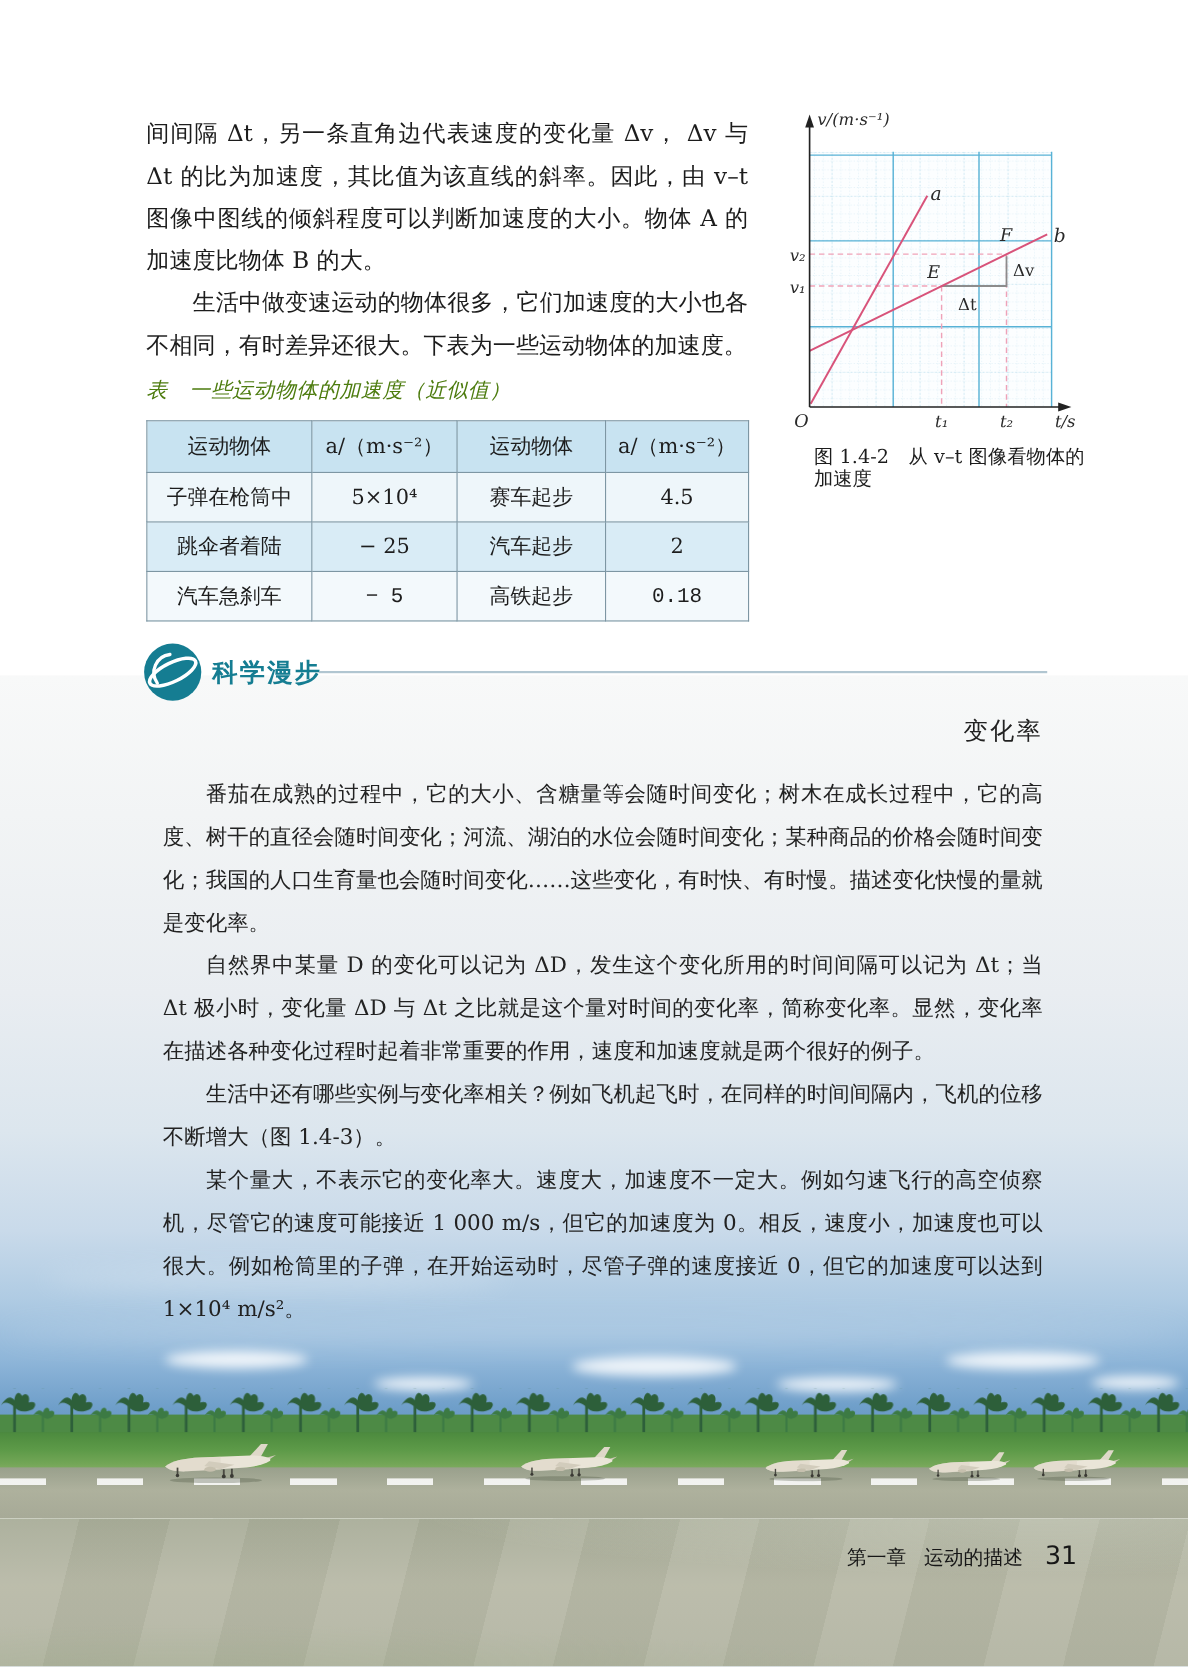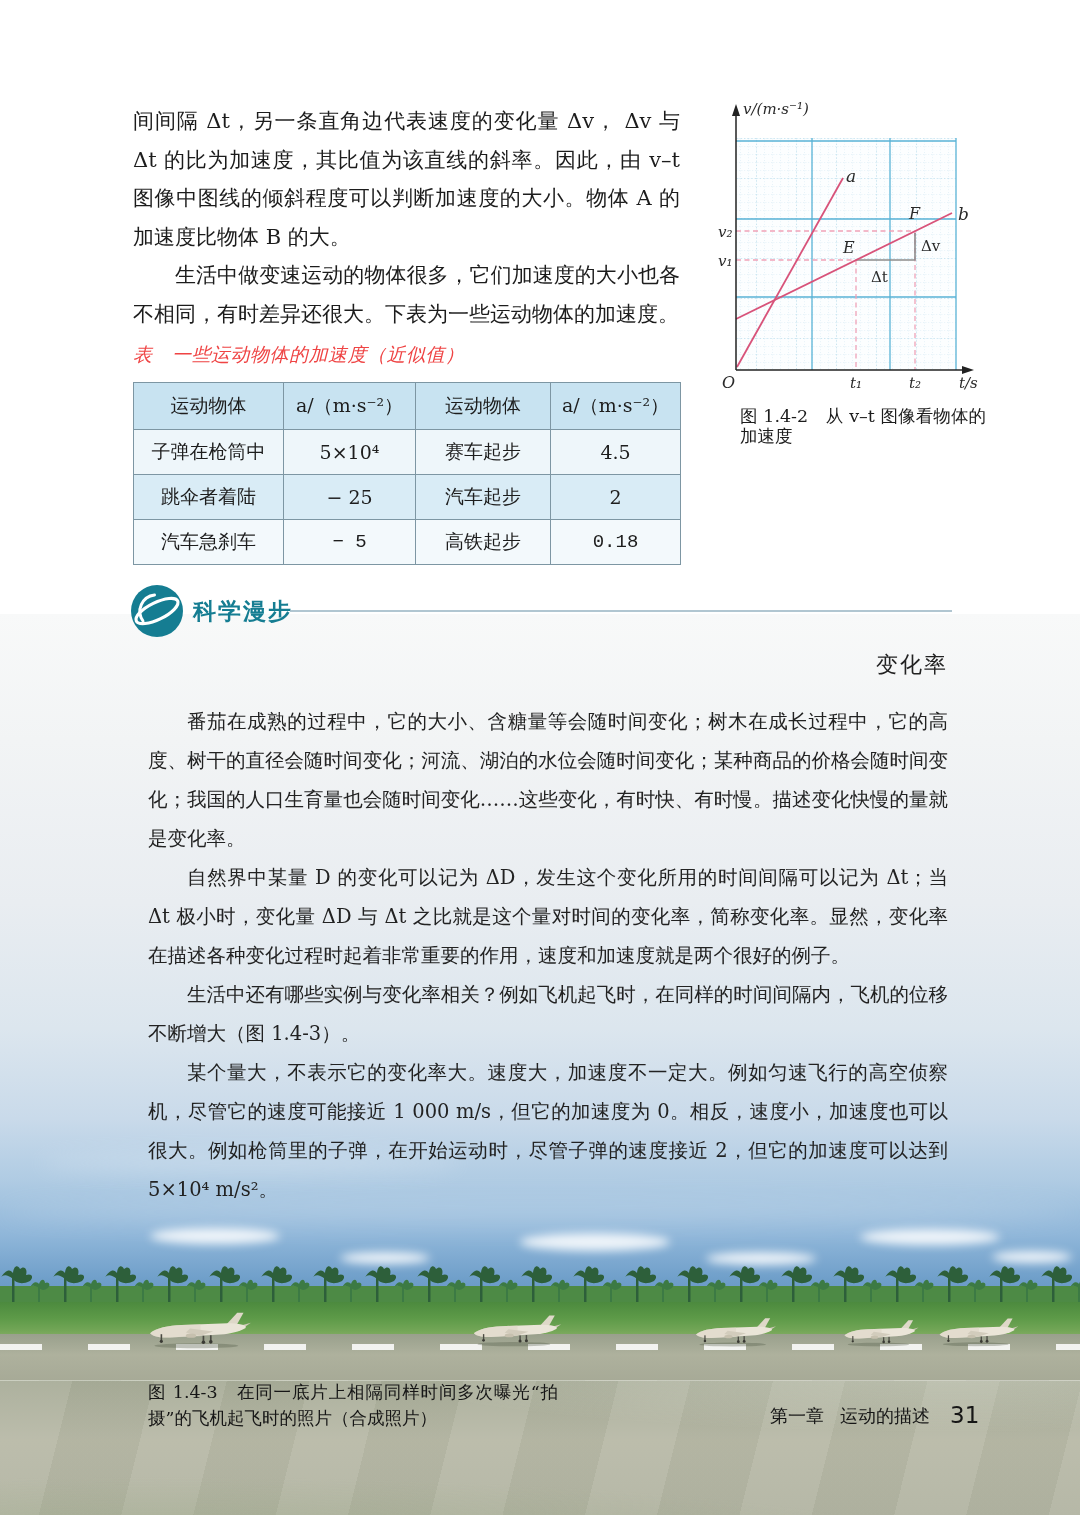--- a/index.html
+++ b/index.html
@@ -12,21 +12,21 @@
   .intro p.indent{text-indent:2em;}
 
   
   .fig142{position:absolute;left:716px;top:98px;width:270px;margin:0;z-index:3;}
   .fig142 figcaption{margin-top:4px;font-size:17.5px;line-height:20px;color:#1c1c1c;text-align:justify;margin-left:24px;}
   .glabel{font-family:"DejaVu Serif",serif;font-style:italic;fill:#2a2a2a;}
   .gcn{font-family:"DejaVu Serif",serif;fill:#2a2a2a;}
 
   
   .tablewrap{position:absolute;left:133px;top:342px;width:547px;z-index:3;}
-  .table-title{font-size:19px;color:#ef4444;letter-spacing:.5px;font-style:italic;}
+  .table-title{font-size:19px;color:#4d7c0f;letter-spacing:.5px;font-style:italic;}
   table.accel{margin-top:14px;border-collapse:collapse;width:547px;table-layout:fixed;}
   table.accel th,table.accel td{border:1.5px solid #7d96a3;text-align:center;font-size:19px;font-weight:normal;padding:0;}
   table.accel th{height:46px;background:#c8e3f1;}
   table.accel td{height:44px;}
   tr.r0 td{background:#eef6fa;}
   tr.r1 td{background:#d9ecf6;}
   tr.r2 td{background:#f3f9fc;font-family:Liberation Mono, monospace;}
 
   
   .sw-header{position:absolute;left:130px;top:584px;display:flex;align-items:center;z-index:4;}
@@ -190,21 +190,21 @@
     </svg>
     <span class="sw-badge">科学漫步</span>
   </div>
   <div class="sw-rule"></div>
 
   <div class="sw-title">变化率</div>
   <div class="sw-body">
     <p>番茄在成熟的过程中，它的大小、含糖量等会随时间变化；树木在成长过程中，它的高度、树干的直径会随时间变化；河流、湖泊的水位会随时间变化；某种商品的价格会随时间变化；我国的人口生育量也会随时间变化……这些变化，有时快、有时慢。描述变化快慢的量就是变化率。</p>
     <p>自然界中某量 D 的变化可以记为 ΔD，发生这个变化所用的时间间隔可以记为 Δt；当 Δt 极小时，变化量 ΔD 与 Δt 之比就是这个量对时间的变化率，简称变化率。显然，变化率在描述各种变化过程时起着非常重要的作用，速度和加速度就是两个很好的例子。</p>
     <p>生活中还有哪些实例与变化率相关？例如飞机起飞时，在同样的时间间隔内，飞机的位移不断增大（图 1.4-3）。</p>
-    <p>某个量大，不表示它的变化率大。速度大，加速度不一定大。例如匀速飞行的高空侦察机，尽管它的速度可能接近 1 000 m/s，但它的加速度为 0。相反，速度小，加速度也可以很大。例如枪筒里的子弹，在开始运动时，尽管子弹的速度接近 2，但它的加速度可以达到 5×10⁴ m/s²。</p>
+    <p>某个量大，不表示它的变化率大。速度大，加速度不一定大。例如匀速飞行的高空侦察机，尽管它的速度可能接近 1 000 m/s，但它的加速度为 0。相反，速度小，加速度也可以很大。例如枪筒里的子弹，在开始运动时，尽管子弹的速度接近 0，但它的加速度可以达到 1×10⁴ m/s²。</p>
   </div>
 
   <div class="haze" style="left:40px;top:1150px;width:420px;height:26px;opacity:.16;filter:blur(10px);"></div>
   <div class="haze" style="left:0px;top:1198px;width:1080px;height:28px;opacity:.15;filter:blur(12px);"></div>
   <div class="cloud" style="left:150px;top:1228px;width:130px;height:16px;"></div>
   <div class="cloud" style="left:340px;top:1252px;width:90px;height:12px;"></div>
   <div class="cloud" style="left:520px;top:1233px;width:150px;height:18px;"></div>
   <div class="cloud" style="left:706px;top:1252px;width:110px;height:13px;"></div>
   <div class="cloud" style="left:860px;top:1229px;width:140px;height:16px;"></div>
   <div class="cloud" style="left:992px;top:1251px;width:80px;height:12px;"></div>
@@ -262,21 +262,20 @@
   <svg class="plane" style="left:694px;top:1317px;" width="84" height="30" viewBox="0 0 100 36">
       <use href="#plane-sym"></use>
     </svg>
   <svg class="plane" style="left:843px;top:1319px;" width="77" height="28" viewBox="0 0 100 36">
       <use href="#plane-sym"></use>
     </svg>
   <svg class="plane" style="left:938px;top:1317px;" width="82" height="30" viewBox="0 0 100 36">
       <use href="#plane-sym"></use>
     </svg>
 
-  <div class="fig143-caption">图 1.4-3　在同一底片上相隔同样时间多次曝光“拍摄”的飞机起飞时的照片（合成照片）</div>
 
   <div class="footer">
     <span class="chap">第一章</span>
     <span class="sect">运动的描述</span>
     <span class="pageno">31</span>
   </div>
 
 </div>
 
 </body></html>

